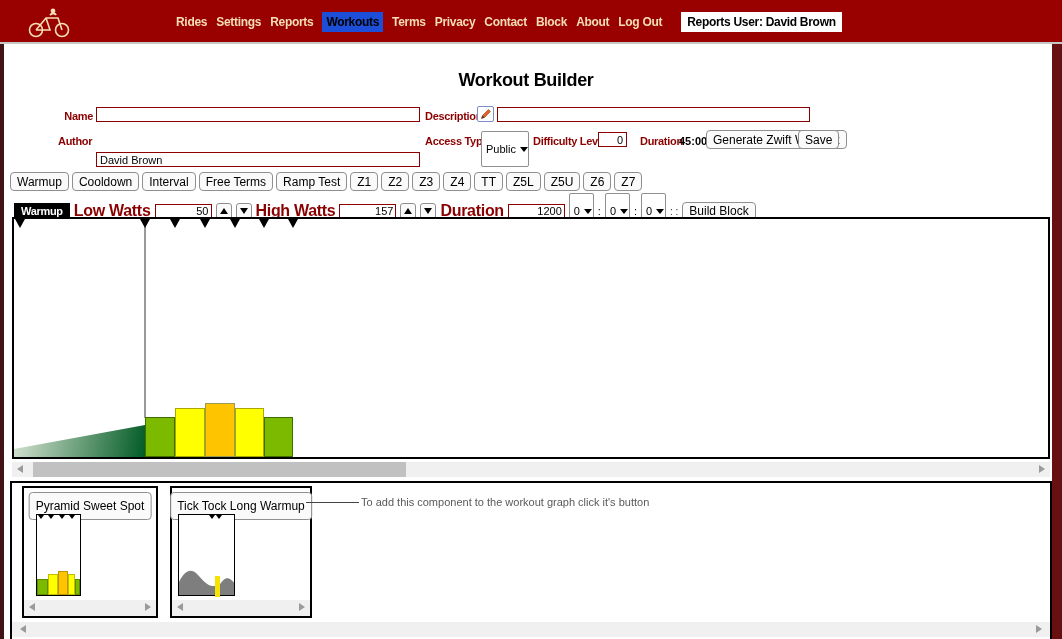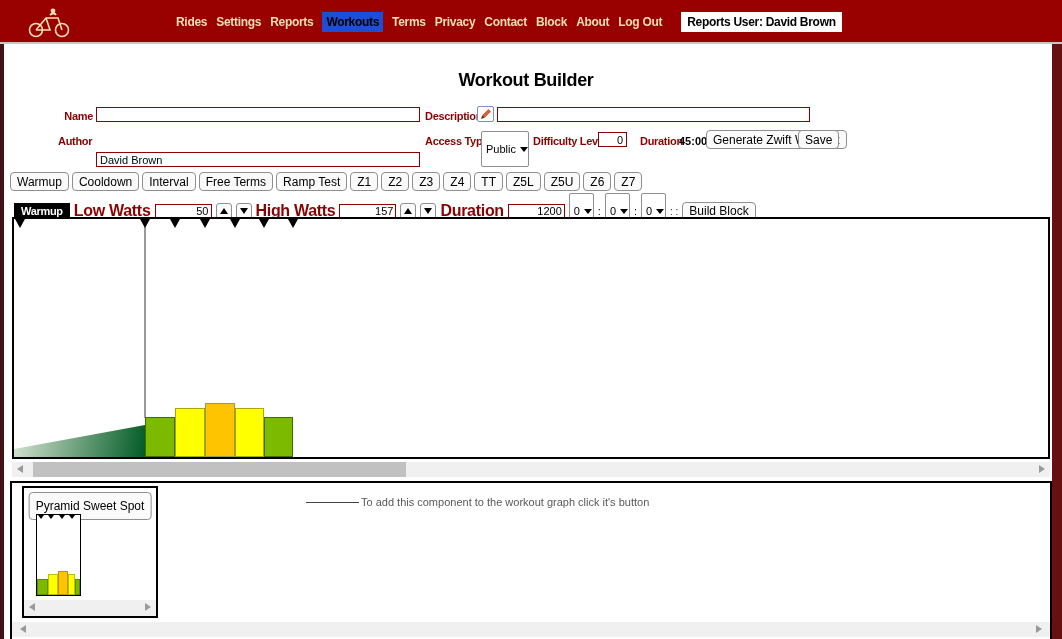--- a/index.html
+++ b/index.html
@@ -225,20 +225,35 @@
           <div class="mini-bar" style="left: 21px; bottom: 0px; width: 10px; height: 24px; background: rgb(255, 196, 0); border: 1px solid rgba(0, 0, 0, 0.25);"></div>
           <div class="mini-bar" style="left: 31px; bottom: 0px; width: 7px; height: 21px; background: rgb(255, 255, 0); border: 1px solid rgba(0, 0, 0, 0.25);"></div>
           <div class="mini-bar" style="left: 38px; bottom: 0px; width: 5px; height: 16px; background: rgb(124, 186, 0); border: 1px solid rgba(0, 0, 0, 0.25);"></div>
         </div>
       <div class="card-scroll" style="width:132px">
         <span class="sb-arrow sb-left" style="left:5px"></span>
         <span class="sb-arrow sb-right" style="right:5px"></span>
       </div>
     </div>
 
+    <div class="card" style="left:158px;width:142px">
+      <button class="btn card-btn">Tick Tock Long Warmup</button>
+      <div class="minichart" id="mini-1" style="left: 6px; width: 57px; height: 82px;">
+          <div class="mini-tick" style="left: 33px;"></div>
+          <div class="mini-tick" style="left: 40px;"></div>
+          <svg width="55" height="80" viewBox="0 0 55 80" style="position: absolute; left: 0px; bottom: 0px;">
+            <path d="M0,67 C6,55 12,53 18,59 C24,65 28,71 34,71 L40,71 C46,61 50,61 57,70 L57,82 L0,82 Z" fill="#7e7e7e"></path>
+          </svg>
+          <div style="position: absolute; left: 36px; top: 61px; width: 5px; height: 21px; background: rgb(245, 228, 0);"></div>
+        </div>
+      <div class="card-scroll" style="width:138px">
+        <span class="sb-arrow sb-left" style="left:5px"></span>
+        <span class="sb-arrow sb-right" style="right:5px"></span>
+      </div>
+    </div>
     <div id="bottom-scrollbar">
       <span class="sb-arrow sb-left" style="left:8px"></span>
       <span class="sb-arrow sb-right" style="right:8px"></span>
     </div>
   </div>
   <div id="note-line"></div>
   <div id="note-text">To add this component to the workout graph click it's button</div>
 
 </div>
 

